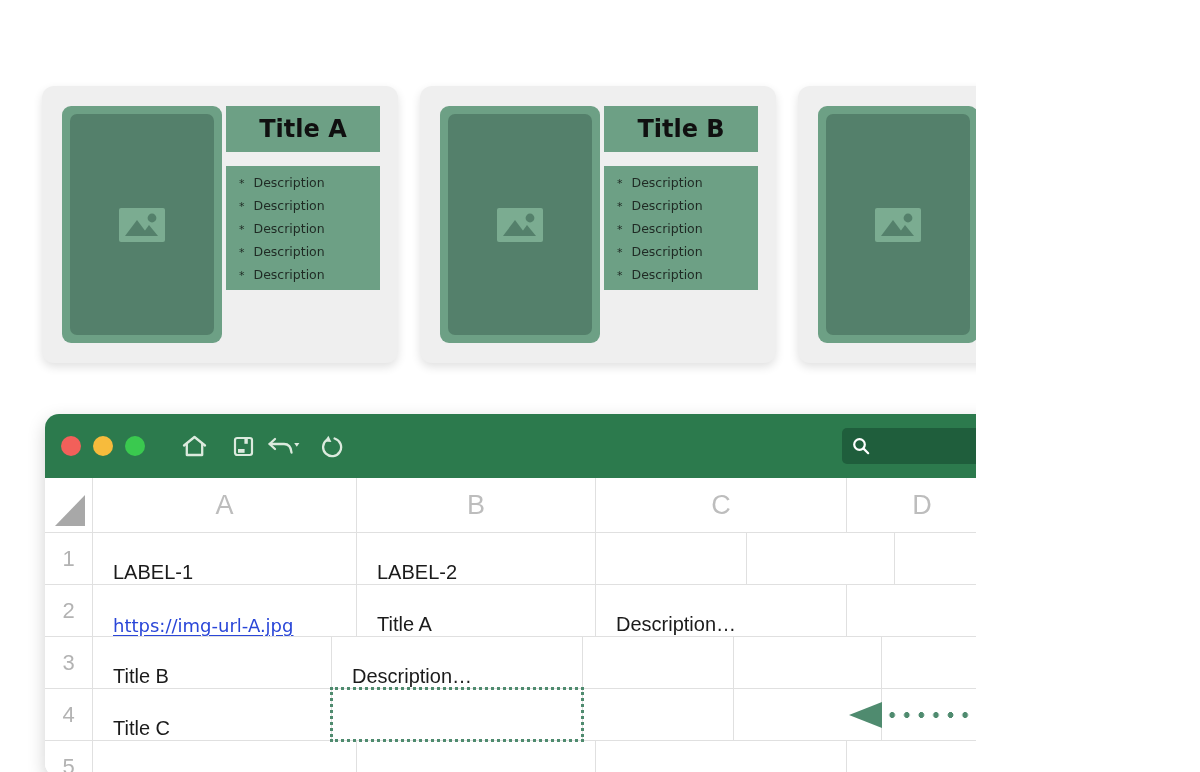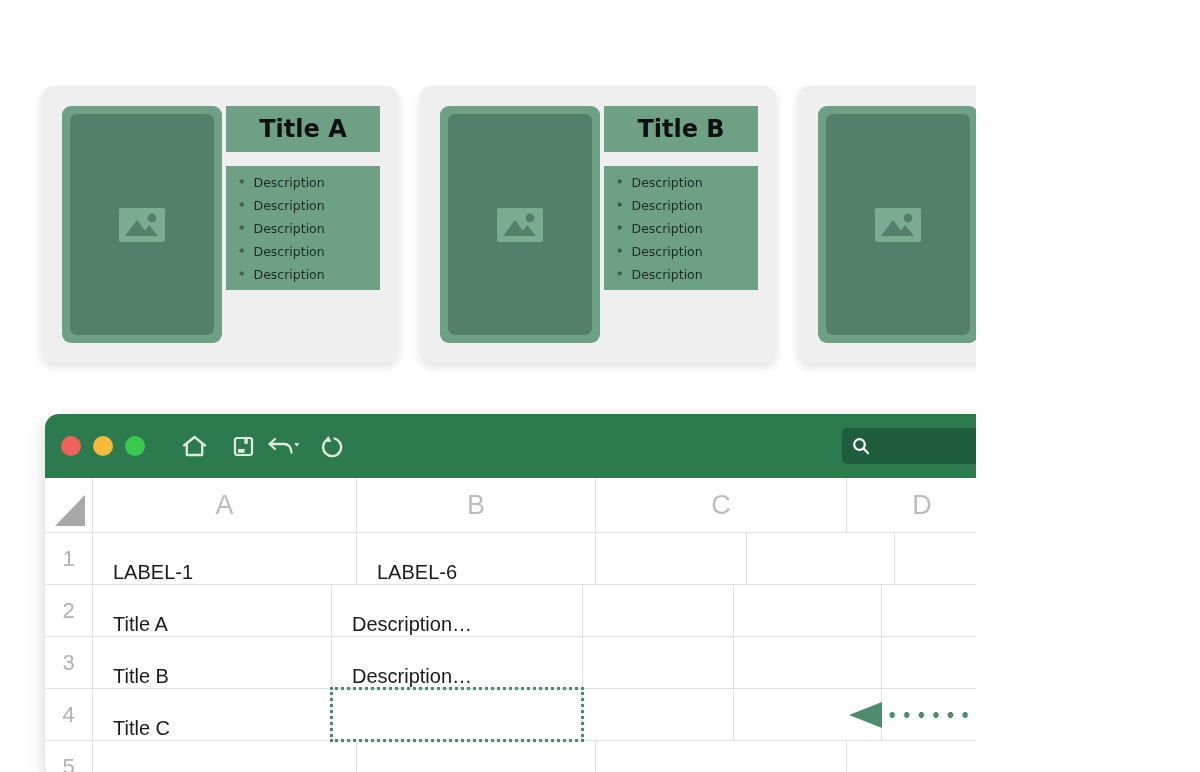--- a/index.html
+++ b/index.html
@@ -235,28 +235,31 @@
           <div class="cell hcell col-4">D</div>
           <div class="cell hcell col-5">E</div>
           <div class="cell hcell filler"></div>
         </div>
         <div class="srow">
           <div class="cell ncell col-0">1</div>
           <div class="cell dcell col-1">
             <span>LABEL-1</span>
           </div>
           <div class="cell dcell col-2">
-            <span>LABEL-6</span>
+            <span>LABEL-2</span>
           </div>
           <div class="cell dcell col-4"></div>
           <div class="cell dcell col-5"></div>
           <div class="cell dcell filler"></div>
         </div>
         <div class="srow">
           <div class="cell ncell col-0">2</div>
+          <div class="cell dcell col-1">
+            <span class="link">https://img-url-A.jpg</span>
+          </div>
           <div class="cell dcell col-2">
             <span>Title A</span>
           </div>
           <div class="cell dcell col-3">
             <span>Description…</span>
           </div>
           <div class="cell dcell col-4"></div>
           <div class="cell dcell col-5"></div>
           <div class="cell dcell filler"></div>
         </div>

